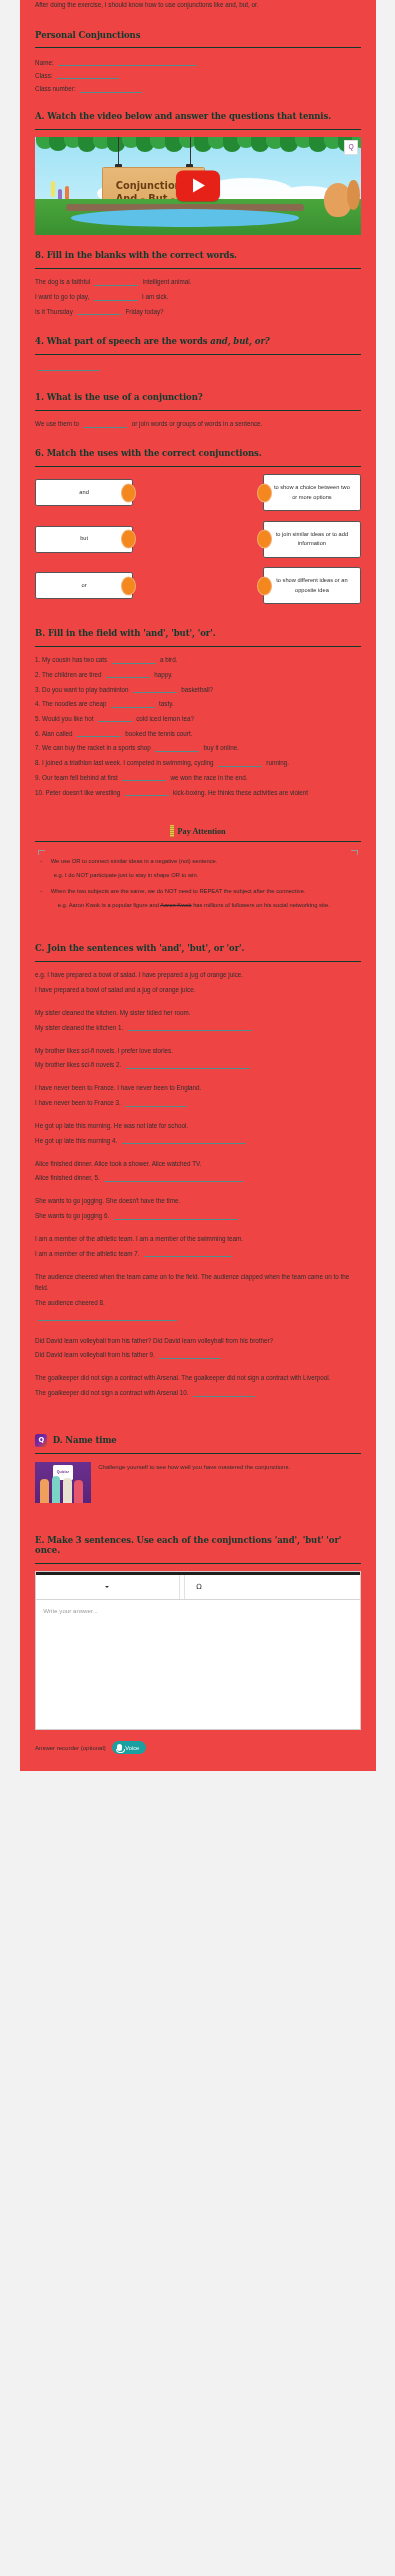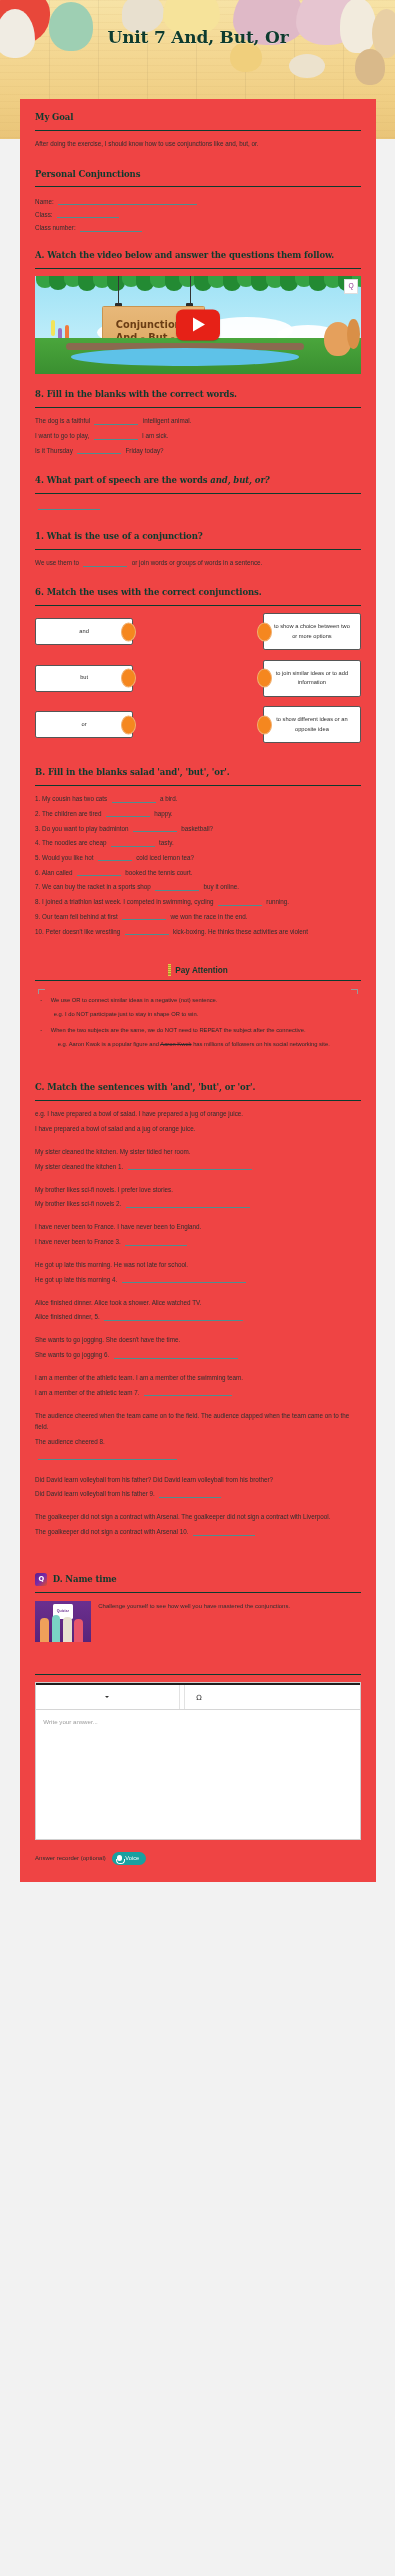--- a/index.html
+++ b/index.html
@@ -195,21 +195,21 @@
   
   .pa-head {
     display:flex; align-items:center; justify-content:center; gap:4.1px;
     margin-bottom: 4.1px;
   }
   .pa-icon {
     width: 3.1px; height: 11.3px;
     background: repeating-linear-gradient(180deg,#e8c84a 0 1px, #b79a2e 1px 2.1px);
   }
   .pa-title {
-    font-family:Liberation Sans, sans-serif; font-weight:700; color:#0d3b2e; font-size:8.2px;
+    font-family:Liberation Serif, serif; font-weight:700; color:#0d3b2e; font-size:8.2px;
   }
   .pa-box { position:relative; padding: 7.2px 5.2px 4.1px 5.2px; }
   .corner { position:absolute; width:7.2px; height:5.2px; border-color:#9a9a9a; border-style:solid; }
   .corner.tl { left:3.1px; top:1px; border-width: 0.5px 0 0 0.5px; }
   .corner.tr { right:3.1px; top:1px; border-width: 0.5px 0.5px 0 0; }
   .pa-list { margin:0; padding:0; list-style:none; }
   .pa-item { display:flex; gap:5.2px; font-size: 5.8px; line-height:1.75; margin-bottom: 4.1px; }
   .pa-dash { width: 5.2px; flex: none; color:#333; }
   .pa-eg { font-size: 5.8px; line-height:1.75; margin: 0 0 5.2px 13.4px; }
   .pa-eg.indent2 { margin-left: 17.5px; }
@@ -272,39 +272,20 @@
     content:""; position:absolute; left:-1.5px; bottom:-2.1px; width:7.7px; height:3.1px;
     border: 0.8px solid #fff; border-top:0; border-radius: 0 0 4.1px 4.1px;
   }
   .bottom-pad { height: 17.5px; }
 </style>
 </head>
 <body>
 
 <div class="page">
 
-  <div class="hero">
-    <div class="hero-bg">
-      <div class="wood"></div>
-
-      <div class="shell" style="left:-7.2px;top:-9.3px;width:57px;height:54px;background:#e8473a;border-radius:50% 40% 55% 45%;"></div>
-      <div class="shell fan" style="left:-5.2px;top:9.3px;width:40px;height:49px;background:#f0ece3;"></div>
-      <div class="shell" style="left:49px;top:2.1px;width:44px;height:49px;background:#9ecfb3;border-radius:50% 50% 45% 45%;"></div>
-      <div class="shell" style="left:122px;top:-5.2px;width:42px;height:38px;background:#e8e0cf;border-radius:50% 50% 60% 40%;"></div>
-      <div class="shell fan" style="left:163px;top:-15.5px;width:57px;height:50px;background:#f6e39a;"></div>
-      <div class="shell fan" style="left:233px;top:-17.5px;width:72px;height:62px;background:#dfb9c7;"></div>
-      <div class="shell fan" style="left:296px;top:-13.4px;width:62px;height:58px;background:#e6c5d0;"></div>
-      <div class="shell" style="left:340px;top:-2.1px;width:36px;height:55px;background:#f2ebdd;border-radius:50% 50% 42% 42%;"></div>
-      <div class="shell" style="left:372px;top:9.3px;width:29px;height:49px;background:#e8cfa4;border-radius:50%;"></div>
-      <div class="shell" style="left:230px;top:42px;width:32px;height:30px;background:#f0cf7c;border-radius:50% 50% 46% 46%;"></div>
-      <div class="shell" style="left:289px;top:54px;width:36px;height:24px;background:#ece2cd;border-radius:50%;"></div>
-      <div class="shell" style="left:355px;top:49px;width:30px;height:36px;background:#d9b98a;border-radius:50% 50% 44% 44%;"></div>
-    </div>
-    <div class="hero-title">Unit 7 And, But, Or</div>
-  </div>
 
   <div class="card">
 
     <h2 class="sec">My Goal</h2>
     <hr class="rule">
     <p class="body">After doing the exercise, I should know how to use conjunctions like and, but, or.</p>
 
     <div class="spacer-md"></div>
 
     <h2 class="sec">Personal Conjunctions</h2>
@@ -317,21 +298,21 @@
       <span>Class:</span>
       <span class="blank b-lg"></span>
     </div>
     <div class="field-row">
       <span>Class number:</span>
       <span class="blank b-lg"></span>
     </div>
 
     <div class="spacer-md"></div>
 
-    <h2 class="sec">A. Watch the video below and answer the questions them follow.</h2>
+    <h2 class="sec">A. Watch the video below and answer the questions that tennis.</h2>
     <hr class="rule">
 
     <div class="video">
       <div class="vid-sky"></div>
       <div class="leaves">
         <div class="leaf" style="left:1px;top:0;"></div>
         <div class="leaf d" style="left:14.4px;top:2.1px;"></div>
         <div class="leaf" style="left:29px;top:-1px;"></div>
         <div class="leaf d" style="left:43px;top:3.1px;"></div>
         <div class="leaf" style="left:58px;top:0;"></div>
@@ -462,21 +443,21 @@
         </div>
         <div class="mbox right tall">
           <span class="dot l"></span>
           <span>to show different ideas or an opposite idea</span>
         </div>
       </div>
     </div>
 
     <div class="spacer-lg"></div>
 
-    <h2 class="sec">B. Fill in the blanks salad 'and', 'but', 'or'.</h2>
+    <h2 class="sec">B. Fill in the field with 'and', 'but', 'or'.</h2>
     <hr class="rule">
 
     <p class="body">
       <span>1. My cousin has two cats</span>
       <span class="blank b-md"></span>
       <span>a bird.</span>
     </p>
     <p class="body">
       <span>2. The children are tired</span>
       <span class="blank b-md"></span>
@@ -544,21 +525,21 @@
           <span>When the two subjects are the same, we do NOT need to REPEAT the subject after the connective.</span>
         </li>
         <div class="pa-eg indent2">
           <span>e.g. Aaron Kwok is a popular figure and </span><span class="strike">Aaron Kwok</span><span> has millions of followers on his social networking site.</span>
         </div>
       </ul>
     </div>
 
     <div class="spacer-lg"></div>
 
-    <h2 class="sec">C. Match the sentences with 'and', 'but', or 'or'.</h2>
+    <h2 class="sec">C. Join the sentences with 'and', 'but', or 'or'.</h2>
     <hr class="rule">
     <p class="body">e.g. I have prepared a bowl of salad. I have prepared a jug of orange juice.</p>
     <p class="body">I have prepared a bowl of salad and a jug of orange juice.</p>
 
     <div class="spacer-sm"></div>
 
     <p class="body">My sister cleaned the kitchen. My sister tidied her room.</p>
     <p class="body">
       <span>My sister cleaned the kitchen 1.</span>
       <span class="blank b-xxl"></span>
@@ -642,20 +623,21 @@
         <span class="gt-kid" style="left:5.2px;height:24px;background:#f0a05a;"></span>
         <span class="gt-kid" style="left:16.5px;height:27px;background:#7ad3c4;"></span>
         <span class="gt-kid" style="left:28px;height:25px;background:#e8e2d0;"></span>
         <span class="gt-kid" style="left:39px;height:23px;background:#e8566b;"></span>
       </div>
       <div class="game-text">Challenge yourself to see how well you have mastered the conjunctions.</div>
     </div>
 
     <div class="spacer-xl"></div>
 
+    <h2 class="sec">E. Make 3 sentences. Use each of the conjunctions 'and', 'but' 'or' once.</h2>
     <hr class="rule">
 
     <div class="editor">
       <div class="editor-topbar"></div>
       <div class="editor-toolbar">
         <div class="tb-select">
           <span></span>
           <span class="caret"></span>
         </div>
         <div class="tb-sep"></div>

